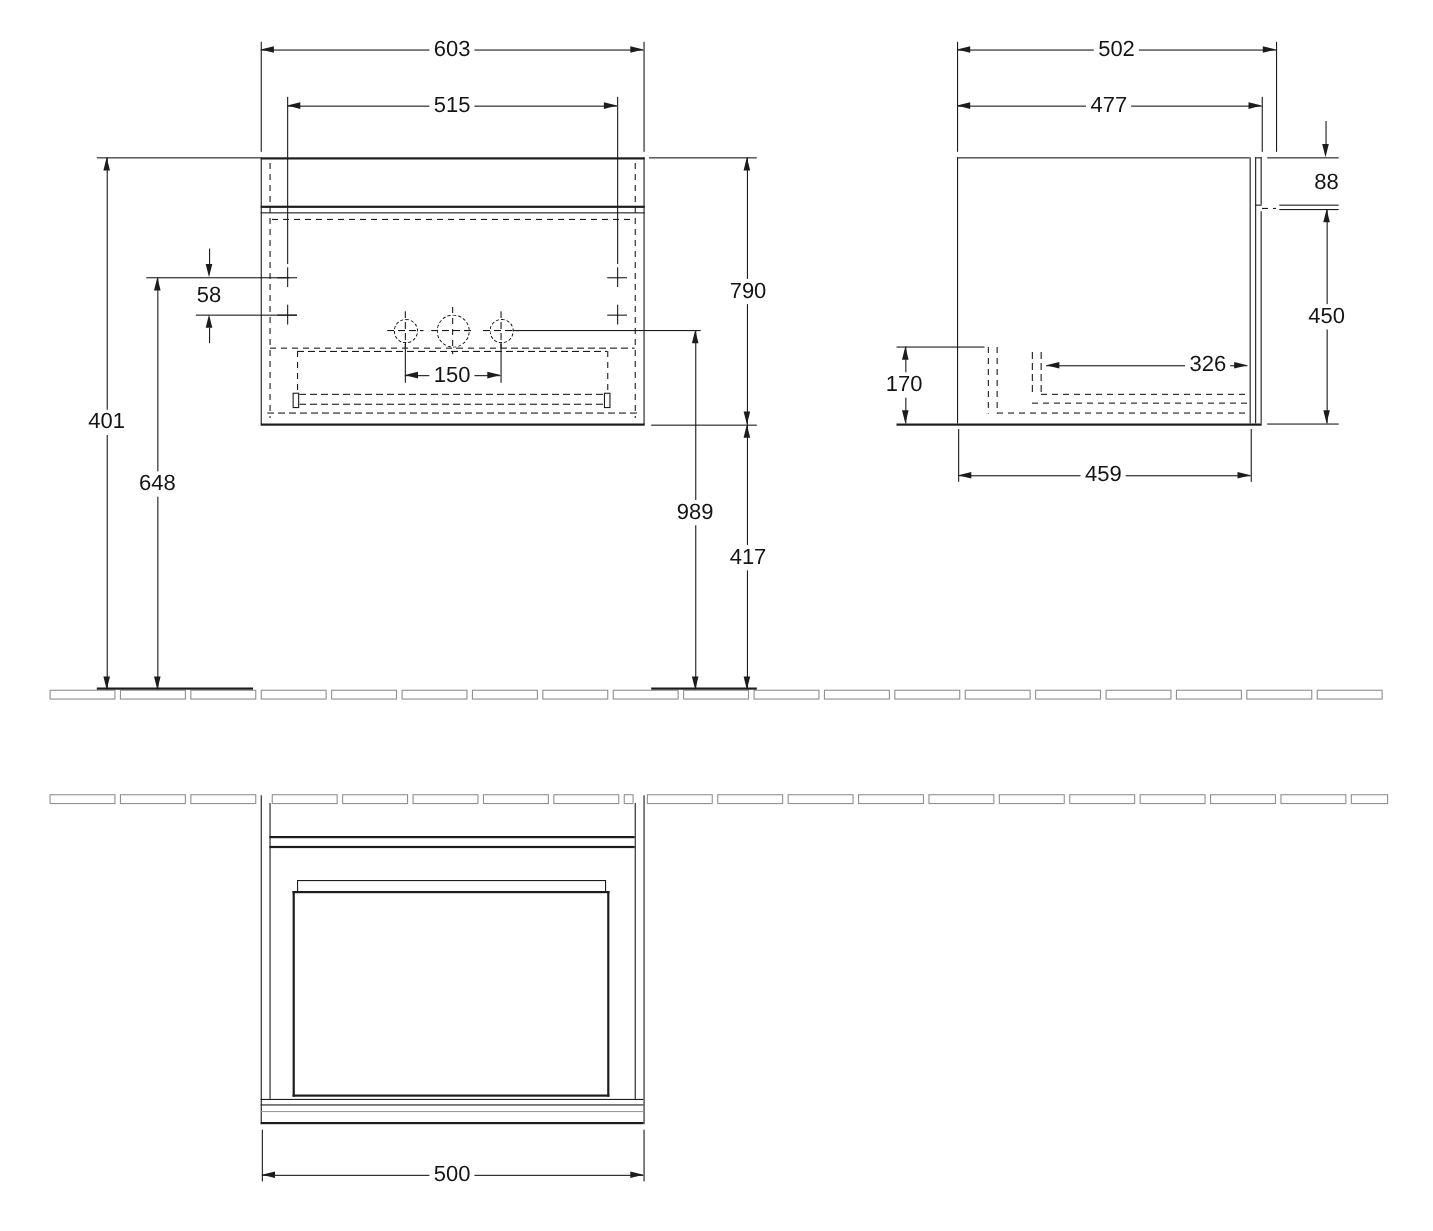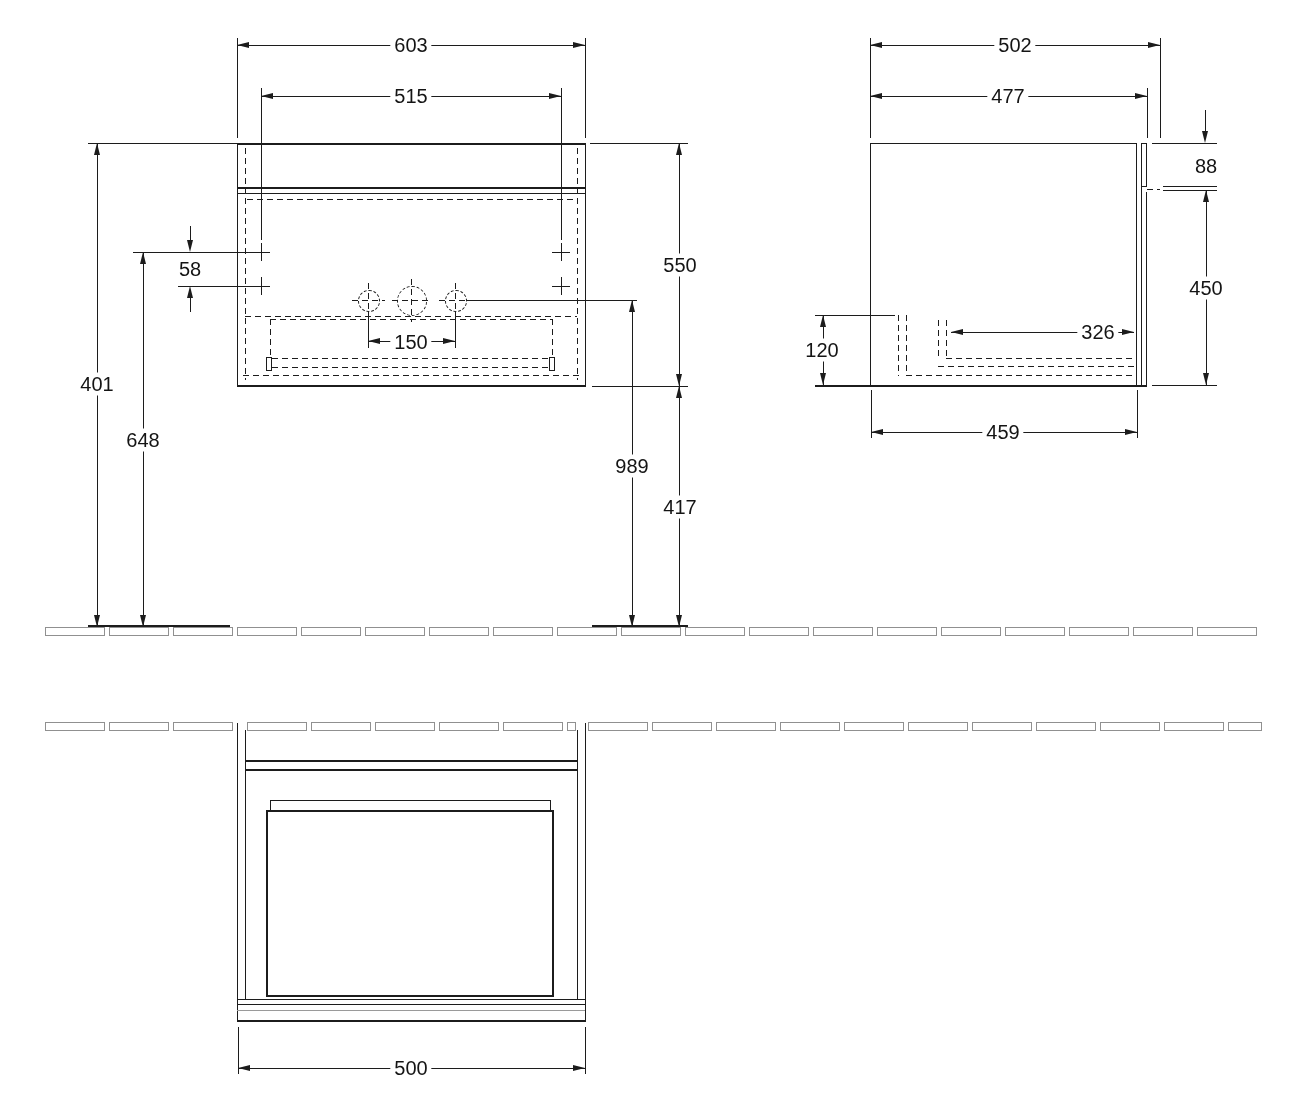--- a/index.html
+++ b/index.html
@@ -101,21 +101,21 @@
     <div class="lv" style="left:368px;top:311px;height:37px"></div>
     <div class="lv" style="left:455px;top:311px;height:37px"></div>
     <div class="lh" style="left:368px;top:341px;width:87px"></div>
     <div class="al" style="left:368px;top:338px"></div>
     <div class="ar" style="left:443px;top:338px"></div>
     <span class="lab" style="left:411px;top:342px">150</span>
 
     <div class="lv" style="left:679px;top:143px;height:243px"></div>
     <div class="au" style="left:676px;top:143px"></div>
     <div class="ad" style="left:676px;top:374px"></div>
-    <span class="lab" style="left:680px;top:265px">550</span>
+    <span class="lab" style="left:680px;top:265px">790</span>
 
     <div class="lv" style="left:632px;top:300px;height:327px"></div>
     <div class="au" style="left:629px;top:300px"></div>
     <div class="ad" style="left:629px;top:615px"></div>
     <span class="lab" style="left:632px;top:466px">989</span>
 
     <div class="lv" style="left:679px;top:386px;height:241px"></div>
     <div class="au" style="left:676px;top:386px"></div>
     <div class="ad" style="left:676px;top:615px"></div>
     <span class="lab" style="left:680px;top:507px">417</span>
@@ -168,21 +168,21 @@
 
     <div class="lv" style="left:1206px;top:190px;height:195px"></div>
     <div class="au" style="left:1203px;top:190px"></div>
     <div class="ad" style="left:1203px;top:373px"></div>
     <span class="lab" style="left:1206px;top:288px">450</span>
 
     <div class="lh" style="left:815px;top:315px;width:80px"></div>
     <div class="lv" style="left:823px;top:315px;height:70px"></div>
     <div class="au" style="left:820px;top:315px"></div>
     <div class="ad" style="left:820px;top:373px"></div>
-    <span class="lab" style="left:822px;top:350px">120</span>
+    <span class="lab" style="left:822px;top:350px">170</span>
 
     <div class="dv" style="left:898px;top:315px;height:61px"></div>
     <div class="dv" style="left:906px;top:315px;height:61px"></div>
     <div class="dv" style="left:938px;top:320px;height:38px"></div>
     <div class="dv" style="left:946px;top:320px;height:38px"></div>
     <div class="dh" style="left:946px;top:358px;width:188px"></div>
     <div class="dh" style="left:938px;top:366px;width:196px"></div>
     <div class="dh" style="left:906px;top:375px;width:228px"></div>
 
     <div class="lh" style="left:951px;top:332px;width:183px"></div>

